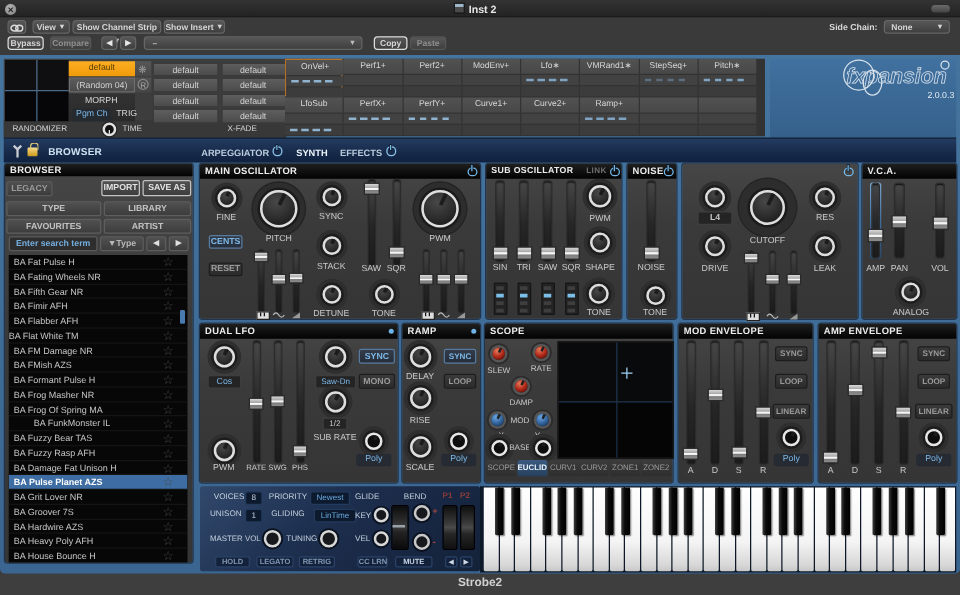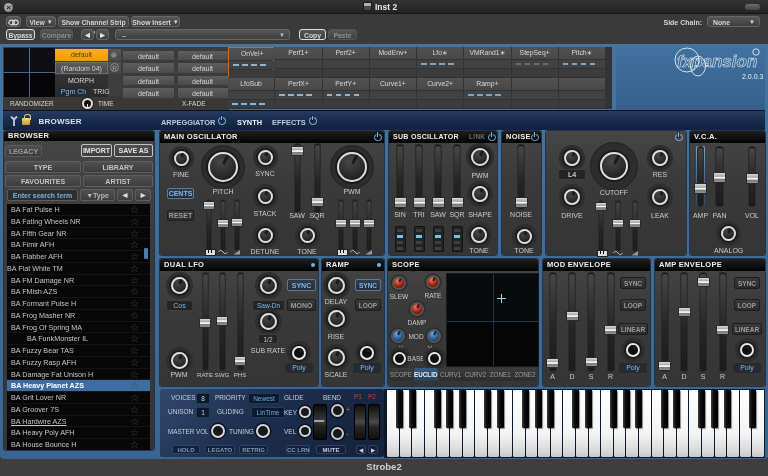--- a/index.html
+++ b/index.html
@@ -317,33 +317,33 @@
         </div>
         <div class="abs" style="left:0;top:152.75px;width:143px;height:11.75px;border-bottom:1px solid #141414;box-sizing:border-box;">
           <div class="abs" style="left:4px;top:1px;color:#c6c6c6;font-size:7.2px;font-weight:normal;white-space:nowrap;">BA Fuzzy Rasp AFH</div>
           <div class="abs" style="left:123px;top:0px;color:#4a4a4a;font-size:10px;">☆</div>
         </div>
         <div class="abs" style="left:0;top:164.50px;width:143px;height:11.75px;border-bottom:1px solid #141414;box-sizing:border-box;">
           <div class="abs" style="left:4px;top:1px;color:#c6c6c6;font-size:7.2px;font-weight:normal;white-space:nowrap;">BA Damage Fat Unison H</div>
           <div class="abs" style="left:123px;top:0px;color:#4a4a4a;font-size:10px;">☆</div>
         </div>
         <div class="abs" style="left:0;top:176.25px;width:143px;height:11.75px;background:#3d6da2;border-bottom:1px solid #141414;box-sizing:border-box;">
-          <div class="abs" style="left:4px;top:1px;color:#fff;font-size:7.2px;font-weight:bold;white-space:nowrap;">BA Heavy Planet AZS</div>
+          <div class="abs" style="left:4px;top:1px;color:#fff;font-size:7.2px;font-weight:bold;white-space:nowrap;">BA Pulse Planet AZS</div>
           <div class="abs" style="left:123px;top:0px;color:#4a4a4a;font-size:10px;">☆</div>
         </div>
         <div class="abs" style="left:0;top:188.00px;width:143px;height:11.75px;border-bottom:1px solid #141414;box-sizing:border-box;">
           <div class="abs" style="left:4px;top:1px;color:#c6c6c6;font-size:7.2px;font-weight:normal;white-space:nowrap;">BA Grit Lover NR</div>
           <div class="abs" style="left:123px;top:0px;color:#4a4a4a;font-size:10px;">☆</div>
         </div>
         <div class="abs" style="left:0;top:199.75px;width:143px;height:11.75px;border-bottom:1px solid #141414;box-sizing:border-box;">
           <div class="abs" style="left:4px;top:1px;color:#c6c6c6;font-size:7.2px;font-weight:normal;white-space:nowrap;">BA Groover 7S</div>
           <div class="abs" style="left:123px;top:0px;color:#4a4a4a;font-size:10px;">☆</div>
         </div>
         <div class="abs" style="left:0;top:211.50px;width:143px;height:11.75px;border-bottom:1px solid #141414;box-sizing:border-box;">
-          <div class="abs" style="left:4px;top:1px;color:#c6c6c6;font-size:7.2px;font-weight:normal;white-space:nowrap;text-decoration:underline;">BA Hardwire AZS</div>
+          <div class="abs" style="left:4px;top:1px;color:#c6c6c6;font-size:7.2px;font-weight:normal;white-space:nowrap;">BA Hardwire AZS</div>
           <div class="abs" style="left:123px;top:0px;color:#4a4a4a;font-size:10px;">☆</div>
         </div>
         <div class="abs" style="left:0;top:223.25px;width:145px;height:11.75px;border-bottom:1px solid #141414;box-sizing:border-box;">
           <div class="abs" style="left:4px;top:1px;color:#c6c6c6;font-size:7.2px;font-weight:normal;white-space:nowrap;">BA Heavy Poly AFH</div>
           <div class="abs" style="left:123px;top:0px;color:#4a4a4a;font-size:10px;">☆</div>
         </div>
         <div class="abs" style="left:0;top:235.00px;width:143px;height:11.75px;border-bottom:1px solid #141414;box-sizing:border-box;">
           <div class="abs" style="left:4px;top:1px;color:#c6c6c6;font-size:7.2px;font-weight:normal;white-space:nowrap;">BA House Bounce H</div>
           <div class="abs" style="left:123px;top:0px;color:#4a4a4a;font-size:10px;">☆</div>
         </div>

